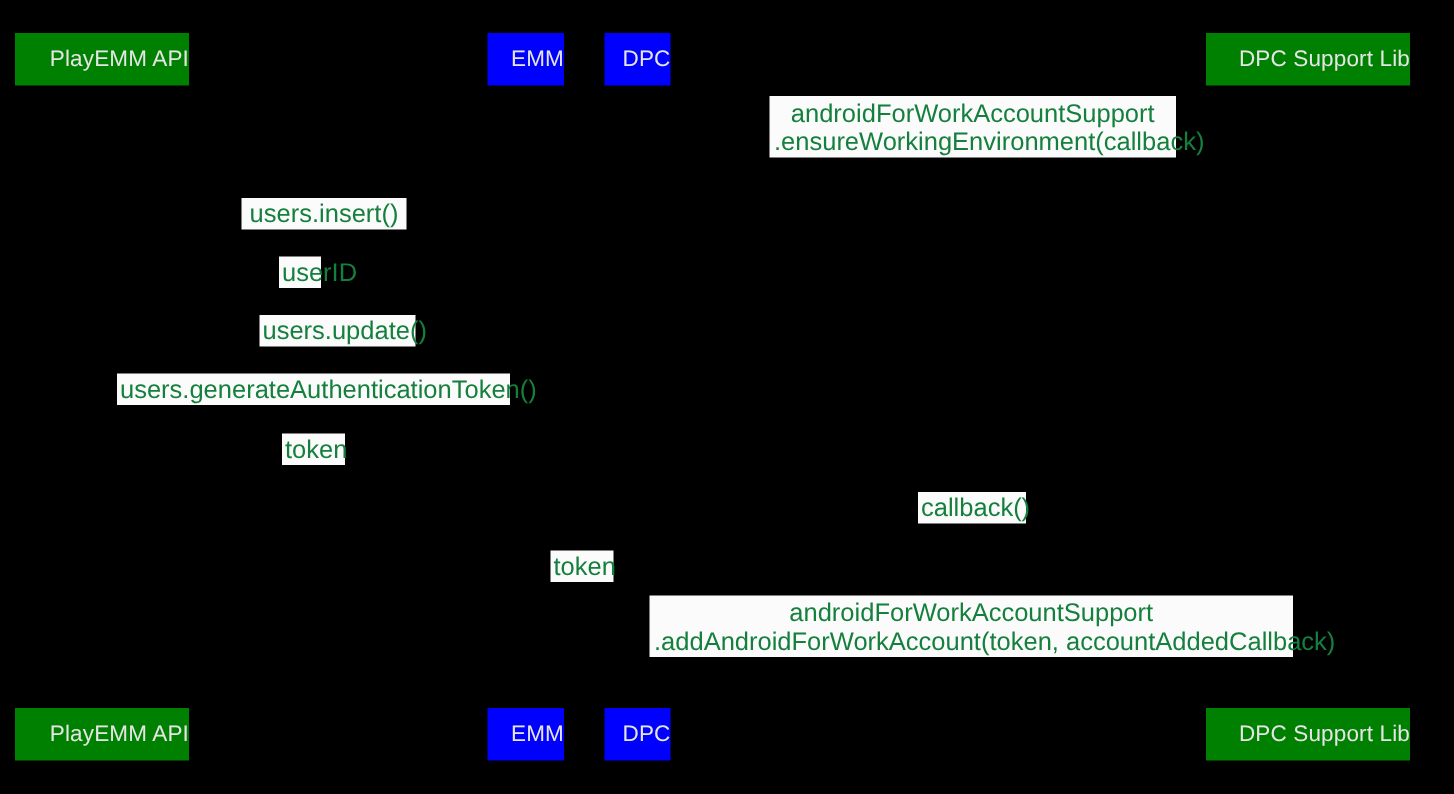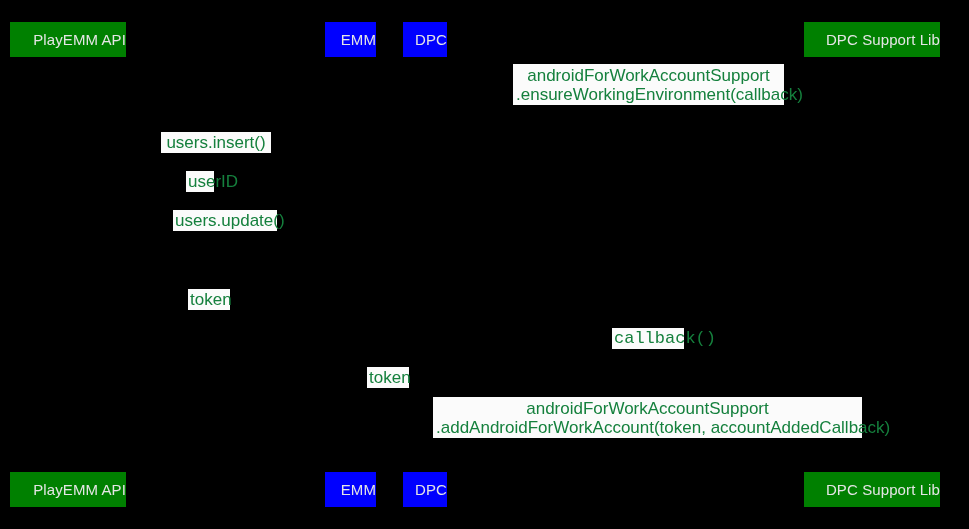--- a/index.html
+++ b/index.html
@@ -95,24 +95,25 @@
 
   <div class="msg two-line" style="left:513px; top:64px; width:271px; height:41px;">androidForWorkAccountSupport
 .ensureWorkingEnvironment(callback)</div>
 
   <div class="msg" style="left:161px; top:132px; width:110px; height:21px;">users.insert()</div>
 
   <div class="msg" style="left:186px; top:171px; width:28px; height:21px;">userID</div>
 
   <div class="msg" style="left:157px; top:210px; width:104px; height:21px;margin-left:16px;">users.update()</div>
 
+  <div class="msg" style="left:78px; top:249px; width:262px; height:21px;">users.generateAuthenticationToken()</div>
 
   <div class="msg" style="left:188px; top:289px; width:42px; height:21px;">token</div>
 
-  <div class="msg" style="left:612px; top:328px; width:72px; height:21px;font-family:Liberation Mono, monospace;">callback()</div>
+  <div class="msg" style="left:612px; top:328px; width:72px; height:21px;">callback()</div>
 
   <div class="msg" style="left:367px; top:367px; width:42px; height:21px;">token</div>
 
   <div class="msg two-line" style="left:433px; top:397px; width:429px; height:41px;">androidForWorkAccountSupport
 .addAndroidForWorkAccount(token, accountAddedCallback)</div>
 
   <div class="participant" style="left:10px; top:472px; width:116px; height:35px; background:#008000;">
     <span>PlayEMM API</span>
   </div>
   <div class="participant" style="left:325px; top:472px; width:51px; height:35px; background:#0000ff;">

